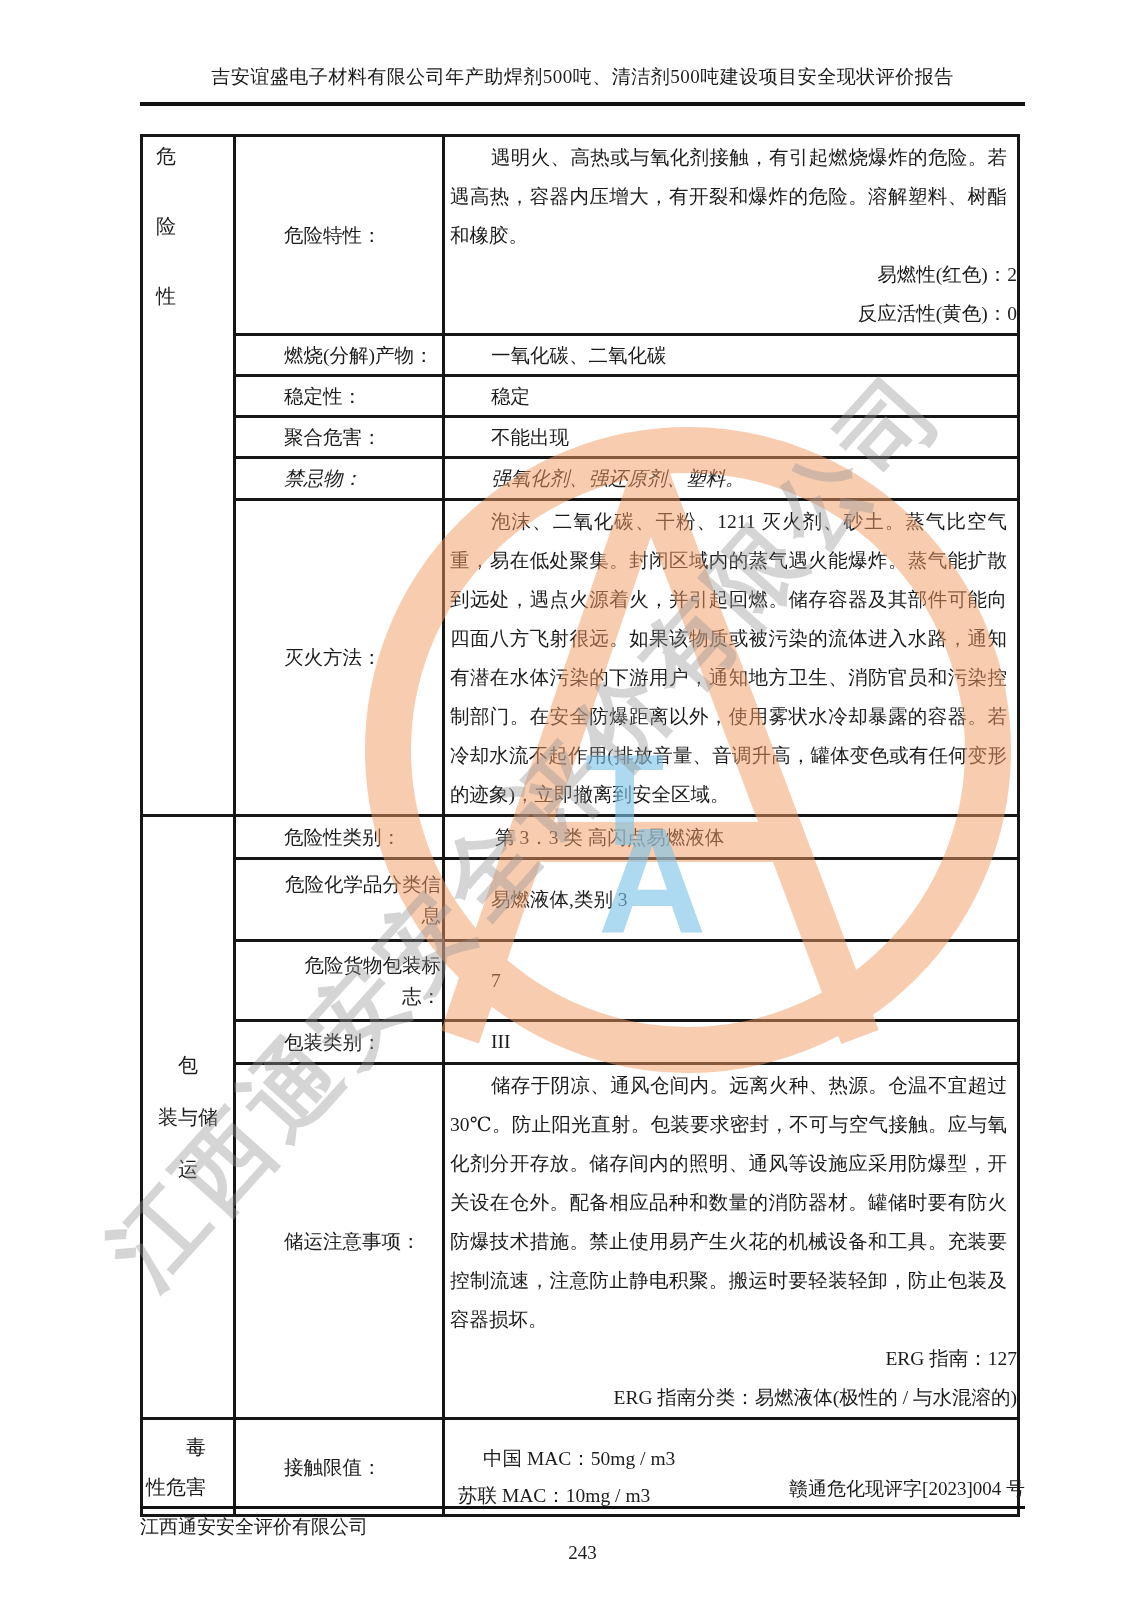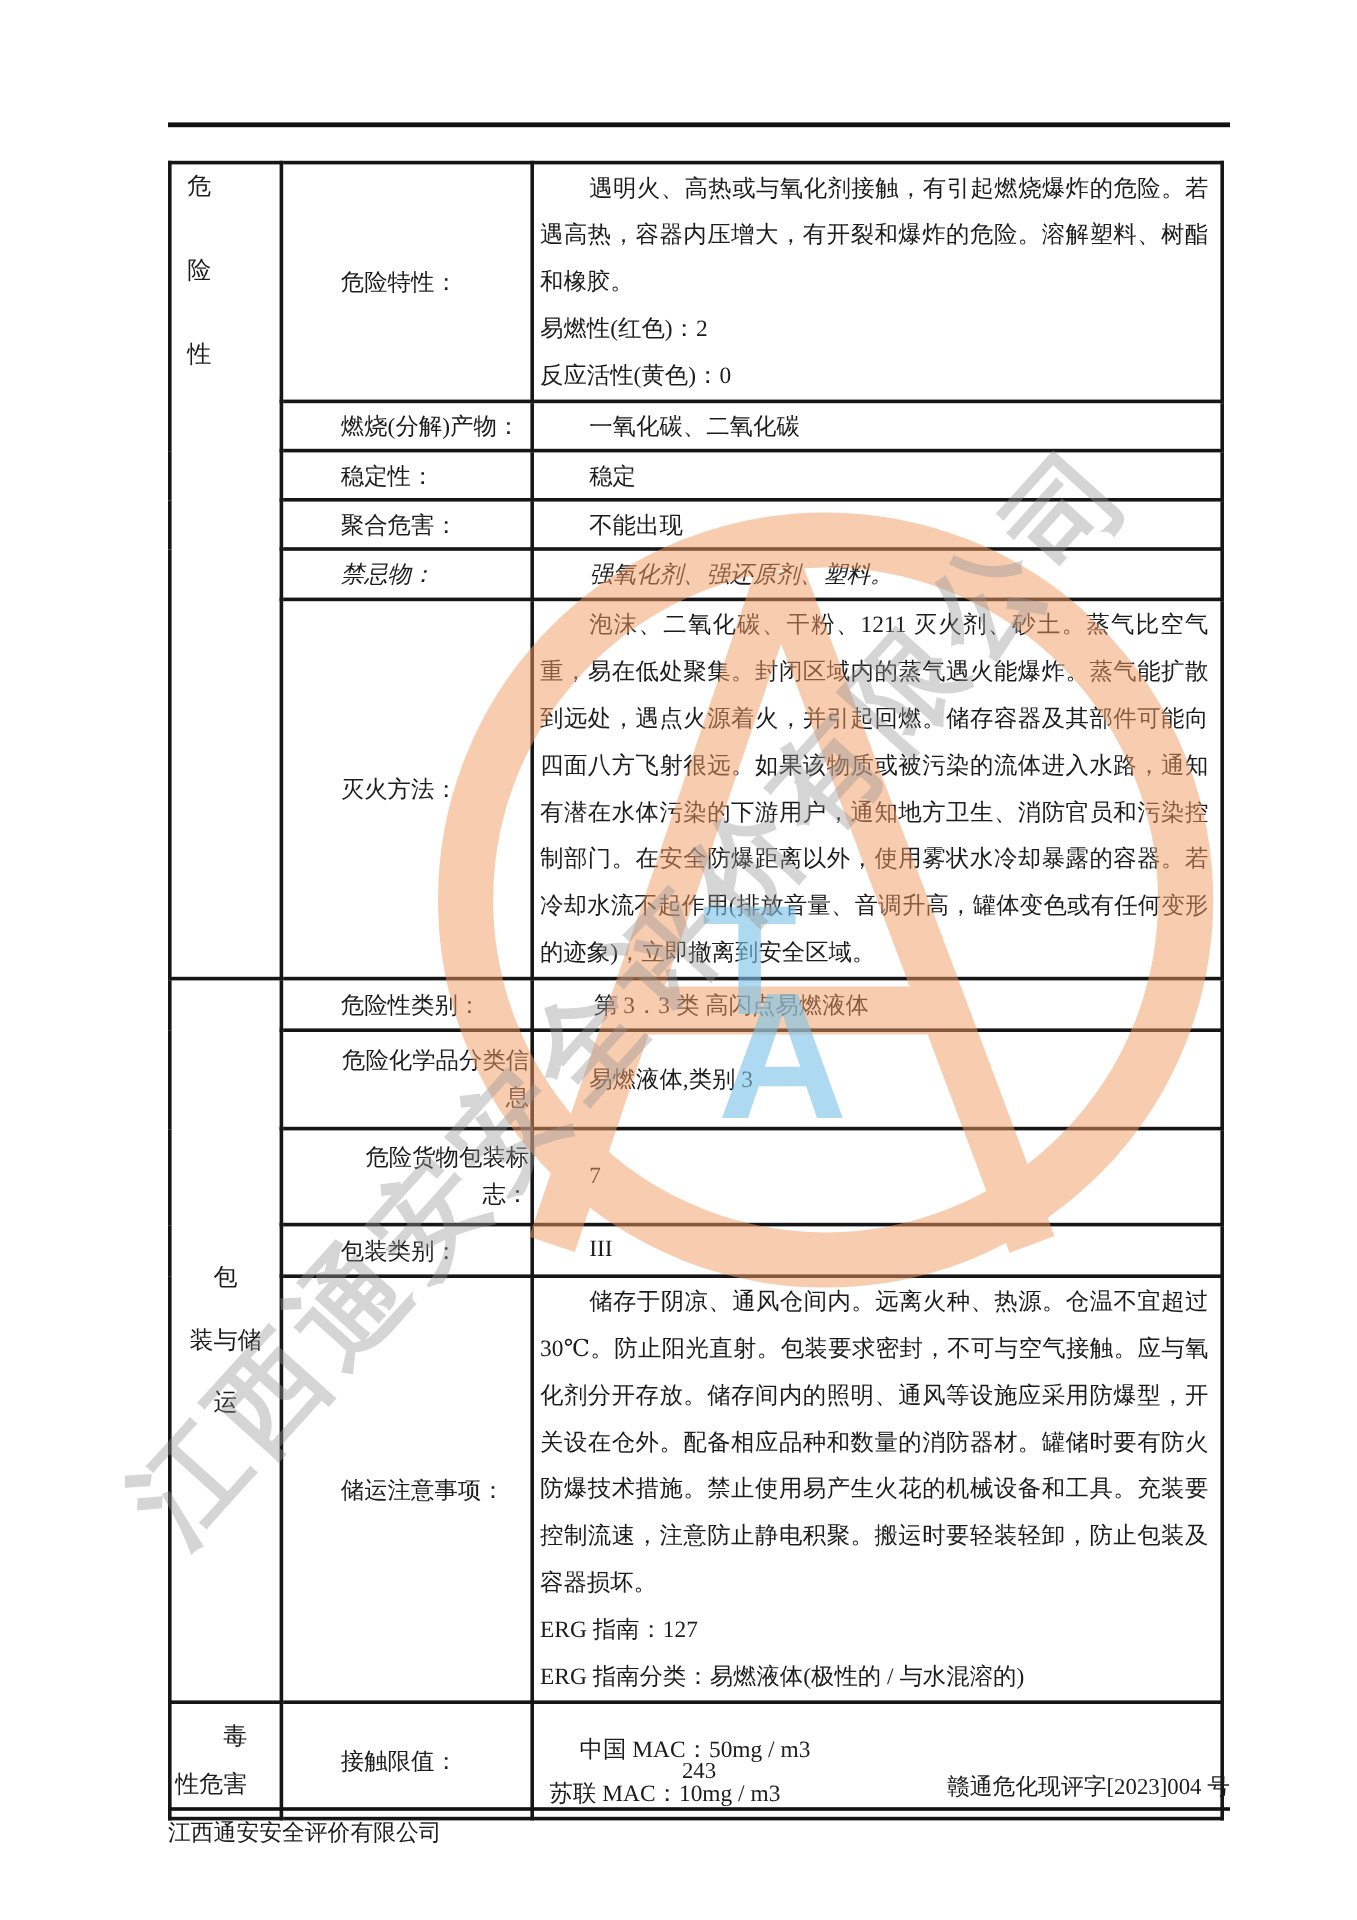--- a/index.html
+++ b/index.html
@@ -47,29 +47,29 @@
   .cat-tox .cat-txt{
     white-space:pre-wrap;line-height:40px;padding-left:3px;font-size:20px;
   }
   .lbl{padding-left:48px;white-space:nowrap;}
   .lbl2{width:202px;padding-left:3px;text-indent:45px;line-height:31px;text-align:right;}
   .val{padding-left:46px;}
   .para{
     padding:1px 10px 0 5px;text-indent:41px;line-height:39px;
     text-align:justify;
   }
-  .flush{padding-left:5px;line-height:39px;}
+  .flush{padding-left:5px;line-height:39px;text-align:right;}
   .limit-cn{padding-left:5px;text-indent:33px;line-height:37px;margin-top:20px;}
   .limit-su{padding-left:5px;text-indent:8px;line-height:37px;}
   
   .footer-rule{
     position:absolute;left:140px;top:1506px;width:885px;height:2.5px;background:#111;
   }
   .footer-company{position:absolute;left:140px;top:1514px;font-size:19px;white-space:nowrap;}
-  .footer-page{position:absolute;left:140px;top:1466px;width:885px;text-align:center;font-size:19px;}
+  .footer-page{position:absolute;left:140px;top:1542px;width:885px;text-align:center;font-size:19px;}
   .footer-docnum{position:absolute;right:106px;top:1476px;font-size:19px;white-space:nowrap;}
   
   .wm{position:absolute;pointer-events:none;}
   .wm-logo{left:355px;top:412px;width:670px;height:680px;opacity:0.5;}
   .wm-letter{font-family:"Liberation Sans","DejaVu Sans",sans-serif;font-weight:bold;
              color:rgba(124,196,232,0.62);line-height:1;}
   .wm-letter-t{left:585px;top:735px;font-size:130px;}
   .wm-letter-a{left:598px;top:805px;font-size:150px;}
   .wm-diag{
     left:128px;top:1224px;height:92px;
@@ -83,20 +83,21 @@
     font-family:"Liberation Sans","DejaVu Sans",sans-serif;font-weight:bold;
     font-size:140px;line-height:1.1;letter-spacing:2px;white-space:nowrap;
     color:rgba(228,85,78,0.50);
   }
 </style>
 </head>
 <body>
 
 <div class="page">
 
+  <div class="header-title">吉安谊盛电子材料有限公司年产助焊剂500吨、清洁剂500吨建设项目安全现状评价报告</div>
   <div class="header-rule"></div>
 
   <table class="doc-table">
     <colgroup>
         <col style="width:93px">
         <col style="width:209px">
         <col style="width:575px">
       </colgroup>
     <tbody>
         <tr class="r1">

